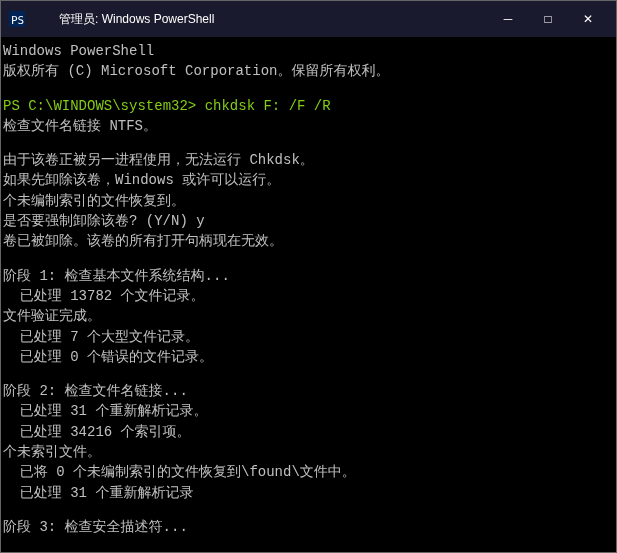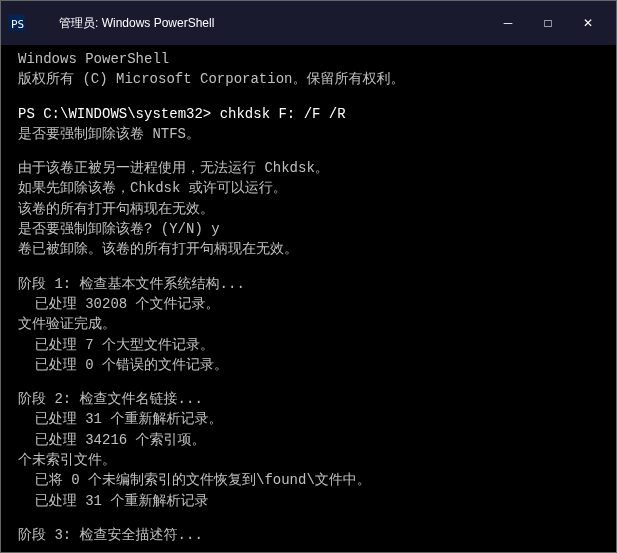--- a/index.html
+++ b/index.html
@@ -19,21 +19,21 @@
     .window {
       width: 617px;
       height: 553px;
       display: flex;
       flex-direction: column;
       border: 1px solid #666;
     }
 
     .title-bar {
       background: #1a1a2e;
-      height: 44px;
+      height: 36px;
       display: flex;
       align-items: center;
       padding: 0 8px;
       flex-shrink: 0;
       user-select: none;
     }
 
     .title-bar-icon {
       width: 16px;
       height: 16px;
@@ -66,21 +66,21 @@
       background: transparent;
       border: none;
       outline: none;
     }
 
     .content {
       background: #000;
       color: #c0c0c0;
       font-size: 14px;
       line-height: 1.45;
-      padding: 4px 17px;
+      padding: 4px 2px;
       flex: 1;
       overflow-y: auto;
       overflow-x: hidden;
       font-family: 'Courier New', Consolas, monospace;
     }
 
     .content::-webkit-scrollbar {
       width: 12px;
     }
 
@@ -91,21 +91,21 @@
     .content::-webkit-scrollbar-thumb {
       background: #666;
     }
 
     .line {
       white-space: pre-wrap;
       word-break: break-all;
     }
 
     .line.cmd {
-      color: #ffffff;
+      color: #84cc16;
     }
 
     .blank {
       height: 14px;
     }
   </style>
 </head>
 <body>
 
 <div class="window">
@@ -120,30 +120,30 @@
       <button class="title-bar-btn minimize">─</button>
       <button class="title-bar-btn maximize">□</button>
       <button class="title-bar-btn close">✕</button>
     </div>
   </div>
   <div class="content" id="terminal-output">
   <div class="line">Windows PowerShell</div>
       <div class="line">版权所有 (C) Microsoft Corporation。保留所有权利。</div>
       <div class="blank"></div>
       <div class="line cmd">PS C:\WINDOWS\system32&gt; chkdsk F: /F /R</div>
-      <div class="line">是否要强制卸除该卷 NTFS。</div>
+      <div class="line">检查文件名链接 NTFS。</div>
       <div class="blank"></div>
       <div class="line">由于该卷正被另一进程使用，无法运行 Chkdsk。</div>
-      <div class="line">如果先卸除该卷，Chkdsk 或许可以运行。</div>
-      <div class="line">该卷的所有打开句柄现在无效。</div>
+      <div class="line">如果先卸除该卷，Windows 或许可以运行。</div>
+      <div class="line">个未编制索引的文件恢复到。</div>
       <div class="line">是否要强制卸除该卷? (Y/N) y</div>
       <div class="line">卷已被卸除。该卷的所有打开句柄现在无效。</div>
       <div class="blank"></div>
       <div class="line">阶段 1: 检查基本文件系统结构...</div>
-      <div class="line">  已处理 30208 个文件记录。</div>
+      <div class="line">  已处理 13782 个文件记录。</div>
       <div class="line">文件验证完成。</div>
       <div class="line">  已处理 7 个大型文件记录。</div>
       <div class="line">  已处理 0 个错误的文件记录。</div>
       <div class="blank"></div>
       <div class="line">阶段 2: 检查文件名链接...</div>
       <div class="line">  已处理 31 个重新解析记录。</div>
       <div class="line">  已处理 34216 个索引项。</div>
       <div class="line">个未索引文件。</div>
       <div class="line">  已将 0 个未编制索引的文件恢复到\found\文件中。</div>
       <div class="line">  已处理 31 个重新解析记录</div>

